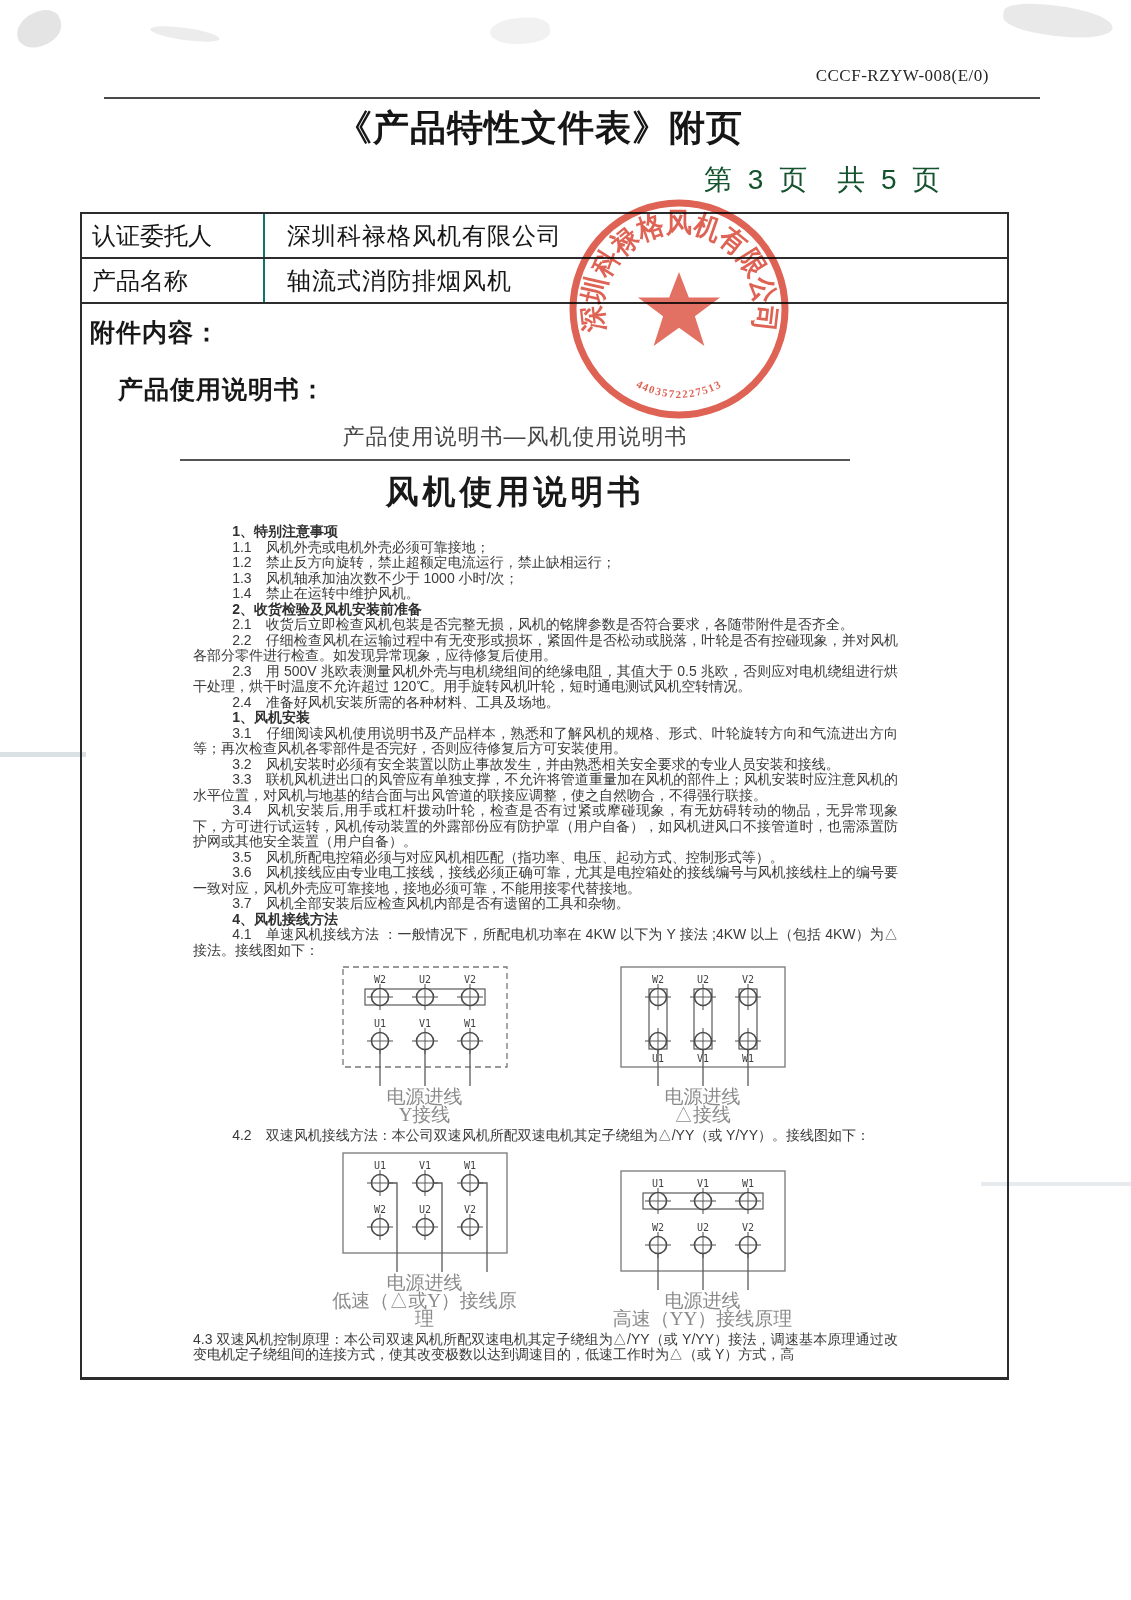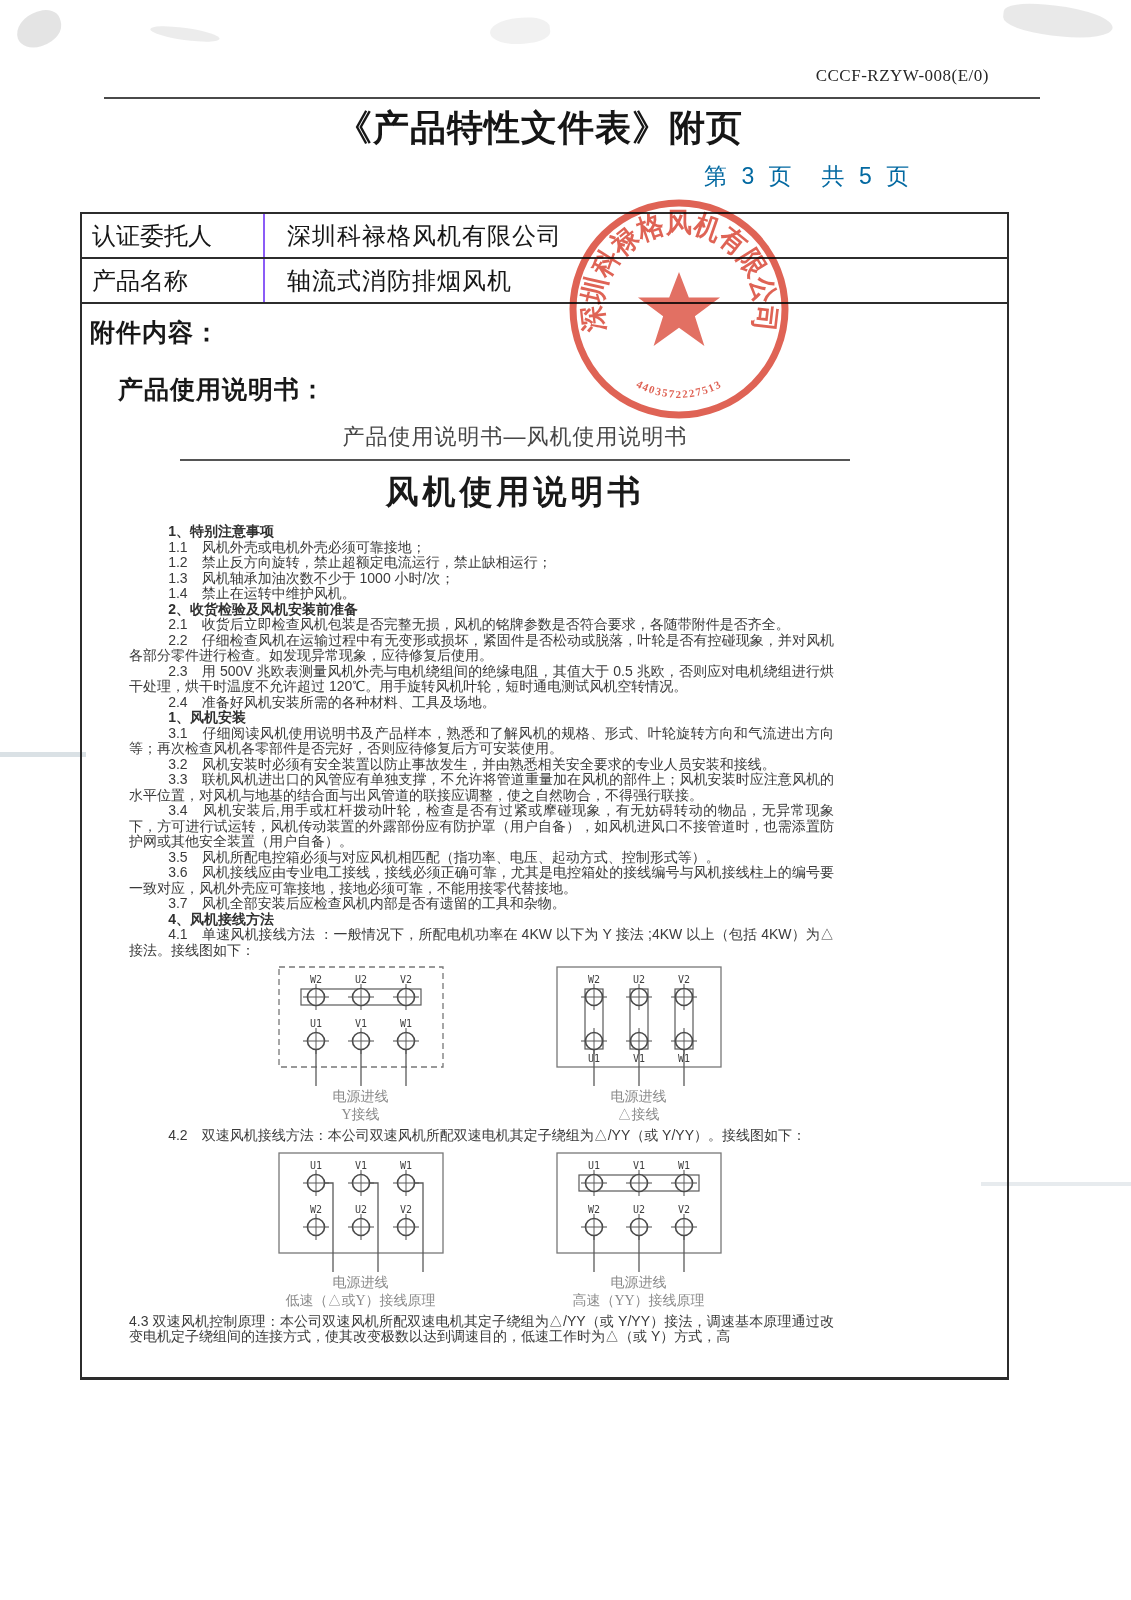--- a/index.html
+++ b/index.html
@@ -19,52 +19,52 @@
   .smudge-4{right:18px;top:6px;width:110px;height:30px;background:#a8a8a8;opacity:.25;
             border-radius:40% 60% 50% 50%;transform:rotate(6deg);}
   .smudge-5{left:0px;top:752px;width:86px;height:5px;background:#aebdc6;opacity:.45;}
   .smudge-6{right:0px;top:1182px;width:150px;height:4px;background:#c3cdd4;opacity:.4;}
   
   .doc-code{position:absolute;left:0;right:142px;top:66px;text-align:right;
             font-family:"Liberation Serif", serif;font-size:17px;color:#262626;letter-spacing:.5px;}
   .top-rule{position:absolute;left:104px;top:97px;width:936px;height:2px;background:#4a4a4a;}
   .doc-title{position:absolute;left:336px;top:104px;font-size:36px;font-weight:bold;
              color:#161616;letter-spacing:1px;white-space:nowrap;}
-  .page-info{position:absolute;left:704px;top:161px;font-size:23px;color:#0369a1;
+  .page-info{position:absolute;left:704px;top:161px;font-size:28px;color:#14532d;
              letter-spacing:4px;font-weight:500;white-space:nowrap;}
   .page-info span + span{margin-left:26px;}
   
   .outer-box{position:absolute;left:80px;top:212px;width:925px;height:1163px;
              border:2px solid #2c2c2c;border-bottom-width:3px;box-sizing:content-box;
              overflow:hidden;background:transparent;}
   
   .info-row{display:flex;height:43px;border-bottom:2px solid #2c2c2c;}
   .info-row .cell{display:flex;align-items:center;font-family:"Liberation Serif", serif;
                   font-size:24px;color:#161616;}
-  .info-row .label{width:183px;border-right:2px solid #8b5cf6;padding-left:10px;box-sizing:border-box;}
+  .info-row .label{width:183px;border-right:2px solid #0f766e;padding-left:10px;box-sizing:border-box;}
   .info-row .value{padding-left:22px;letter-spacing:1px;}
   
   .attach-label{margin:12px 0 0 8px;font-size:25px;font-weight:bold;color:#181818;letter-spacing:1px;}
   .attach-item{margin:24px 0 0 36px;font-size:25px;font-weight:bold;color:#181818;letter-spacing:1px;}
   
   .manual-head{width:670px;margin:16px 0 0 98px;text-align:center;}
   .manual-header{font-size:22px;color:#464646;letter-spacing:1px;}
   .manual-rule{border:none;border-top:2px solid #555;margin:7px 0 0 0;}
   .manual-title{font-size:33px;font-weight:bold;color:#191919;letter-spacing:4px;margin-top:9px;}
-  .manual-body{width:705px;margin:9px 0 0 47px;font-size:14px;line-height:15.5px;
+  .manual-body{width:705px;margin:9px 0 0 111px;font-size:14px;line-height:15.5px;
                color:#3a3a3a;text-align:justify;}
   .manual-body p{margin:0;text-indent:2.8em;}
   .manual-body p.noind{text-indent:0;}
   .manual-body p.bold{font-weight:bold;color:#303030;}
   
   .diagram-row{display:flex;justify-content:center;gap:92px;margin:3px 0 4px;transform:translateX(18px);align-items:flex-end;}
   .diagram{width:186px;}
   .diagram svg{display:block;margin:0 auto;}
   .diagram .caps{text-align:center;font-family:"Liberation Serif", serif;
-                 font-size:14px;color:#8a8a8a;line-height:18px;margin-top:1px;}
+                 font-size:19px;color:#8a8a8a;line-height:18px;margin-top:1px;}
   
   :root{--stamp-color:#d8402f;}
   .stamp{position:absolute;left:562px;top:192px;opacity:.82;mix-blend-mode:multiply;filter:blur(.3px);}
   .stamp-ring{fill:none;stroke:var(--stamp-color);}
   .stamp-star{fill:var(--stamp-color);opacity:.92;}
   .stamp-text{fill:var(--stamp-color);font-family:"Liberation Serif", serif;font-weight:bold;}
   .stamp-company{font-size:28px;}
   .stamp-number{font-size:11px;letter-spacing:1.5px;}
 </style>
 </head>

